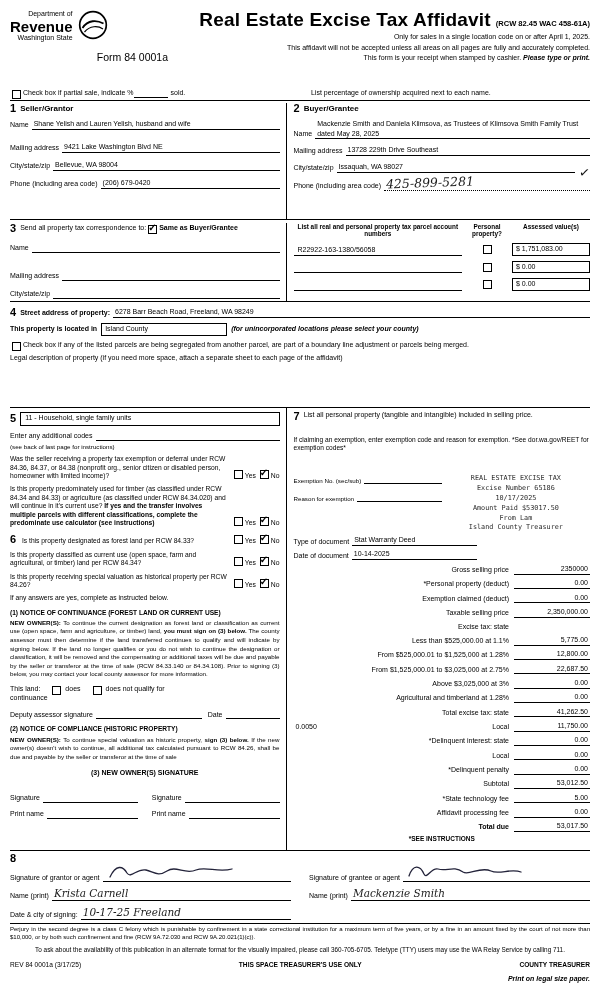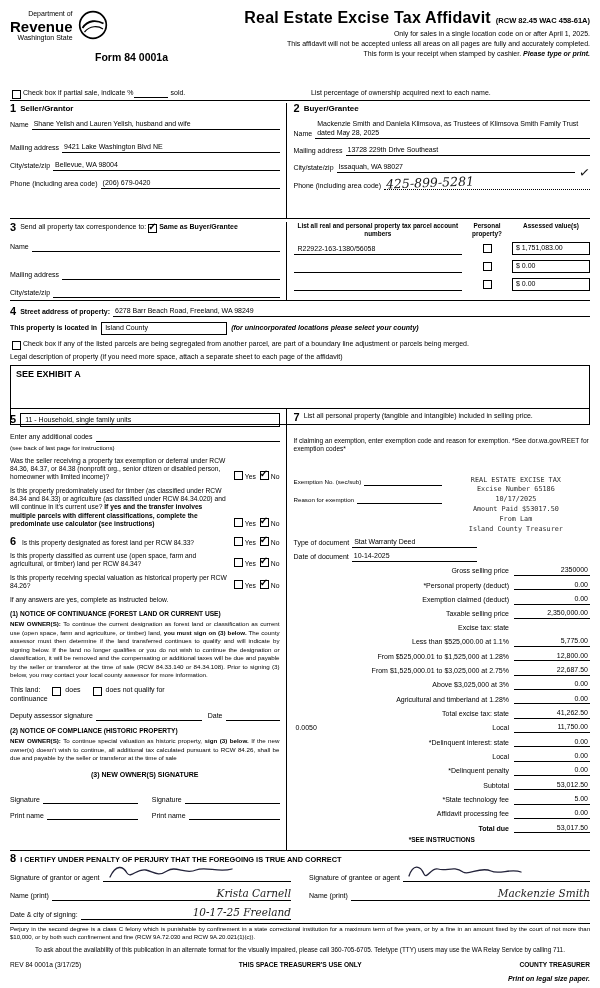--- a/index.html
+++ b/index.html
@@ -22,23 +22,23 @@
   .cb{display:inline-block;width:7px;height:7px;border:1px solid #000;position:relative;top:1px;
       margin:0 2px;flex:none;background:#fff;}
   .cb.checked::after{content:"\2713";position:absolute;top:-4px;left:-1px;font-size:10px;font-weight:bold;}
   
   .header{display:flex;height:78px;text-align:right;}
   .logo-block{width:158px;padding-top:4px;}
   .dept{display:flex;align-items:center;gap:5px;}
   .dept .l1{font-size:7px;}
   .dept .l2{font-size:15px;font-weight:bold;line-height:1;}
   .dept .l3{font-size:7px;}
-  .form-no{font-weight:bold;font-size:10.5px;margin-top:8px;}
+  .form-no{font-weight:normal;font-size:10.5px;margin-top:8px;}
   .title-block{flex:1;padding-top:2px;}
-  .title{font-size:16px;font-weight:bold;letter-spacing:.2px;}
+  .title{font-size:19px;font-weight:bold;letter-spacing:.2px;}
   .rcw{font-size:7.5px;font-weight:bold;margin-left:3px;}
   .note{font-size:7px;margin-top:1.5px;}
   
   .toprow{display:flex;height:16px;align-items:flex-end;padding-bottom:2px;}
   .toprow .left{flex:1.05;display:flex;align-items:flex-end;}
   .toprow .right{flex:1;padding-left:8px;}
   
   .cols{display:flex;}
   .col-l{width:47.5%;padding-right:6px;box-sizing:border-box;}
   .col-r{flex:1;border-left:1px solid #000;padding-left:7px;box-sizing:border-box;}
@@ -88,21 +88,21 @@
   .mval{width:76px;border-bottom:1px solid #000;text-align:right;padding-right:2px;min-height:9px;box-sizing:border-box;}
   .mval.noline{border-bottom:none;}
   .rate{padding-left:2px;}
   .minnote{font-weight:bold;text-align:center;font-size:7.2px;margin-top:8px;}
   .seeinstr{font-weight:bold;text-align:center;font-size:6.5px;margin-top:3px;}
   
   .sec8{height:66px;padding-top:2px;}
   .s8head{display:flex;align-items:flex-end;}
   .s8cert{font-weight:bold;font-size:7.4px;}
   .cols8{display:flex;gap:18px;}
-  .cols8 .half{flex:1;text-align:right;}
+  .cols8 .half{flex:1;}
   .sigrel{position:relative;}
   .scribble{position:absolute;left:34%;top:-12px;pointer-events:none;}
   .handcheck{font-size:13px;color:#111;display:inline-block;transform:rotate(8deg);margin-left:4px;line-height:0;}
   
   .footer{flex:1;display:flex;flex-direction:column;padding-top:4px;}
   .perjury{font-size:6px;line-height:1.3;text-align:justify;border-top:1px solid #000;padding-top:2px;}
   .altfmt{font-size:6.4px;margin-top:4px;text-align:center;}
   .bottomrow{display:flex;justify-content:space-between;margin-top:7px;font-size:6.6px;}
   .legalnote{text-align:right;font-weight:bold;font-style:italic;font-size:7px;margin-top:6px;}
 </style>
@@ -255,23 +255,20 @@
     <div class="frow" style="margin-top:5px;align-items:center;">
       <span class="bold">This property is located in</span>
       <span class="countybox"><span>Island County</span></span>
       <span class="bi">(for unincorporated locations please select your county)</span>
     </div>
     <div class="frow" style="margin-top:5px;align-items:center;">
       <span class="cb"></span>
       <span>Check box if any of the listed parcels are being segregated from another parcel, are part of a boundary line adjustment or parcels being merged.</span>
     </div>
     <div style="margin-top:4px;">Legal description of property (if you need more space, attach a separate sheet to each page of the affidavit)</div>
-    <div class="exhibitbox">
-      <span>SEE EXHIBIT A</span>
-    </div>
   </div>
 
   <div class="sec main cols">
 
     <div class="col-l">
       <div class="frow" style="margin-top:1px;align-items:center;">
         <span class="num">5</span>
         <span class="codebox"><span>11 - Household, single family units</span></span>
       </div>
       <div class="frow" style="margin-top:5px;">
@@ -505,21 +502,20 @@
           <span class="mval">53,017.50</span>
         </div>
 
       <div class="seeinstr">*SEE INSTRUCTIONS</div>
     </div>
   </div>
 
   <div class="sec sec8">
     <div class="s8head">
       <span class="num">8</span>
-      <span class="s8cert">I CERTIFY UNDER PENALTY OF PERJURY THAT THE FOREGOING IS TRUE AND CORRECT</span>
     </div>
     <div class="cols8">
       <div class="half">
         <div class="srow sigrel" style="margin-top:8px;">
           <span class="slab">Signature of grantor or agent</span>
           <span class="ul"></span>
           <svg class="scribble" width="130" height="24" viewBox="0 0 130 24">
             <path d="M4 17 C10 4 17 6 21 13 C25 19 31 8 40 10 C48 12 52 17 61 11 C70 5 79 15 90 10 C100 6 112 13 126 9" fill="none" stroke="#23233a" stroke-width="1.3" stroke-linecap="round"></path>
           </svg>
         </div>

